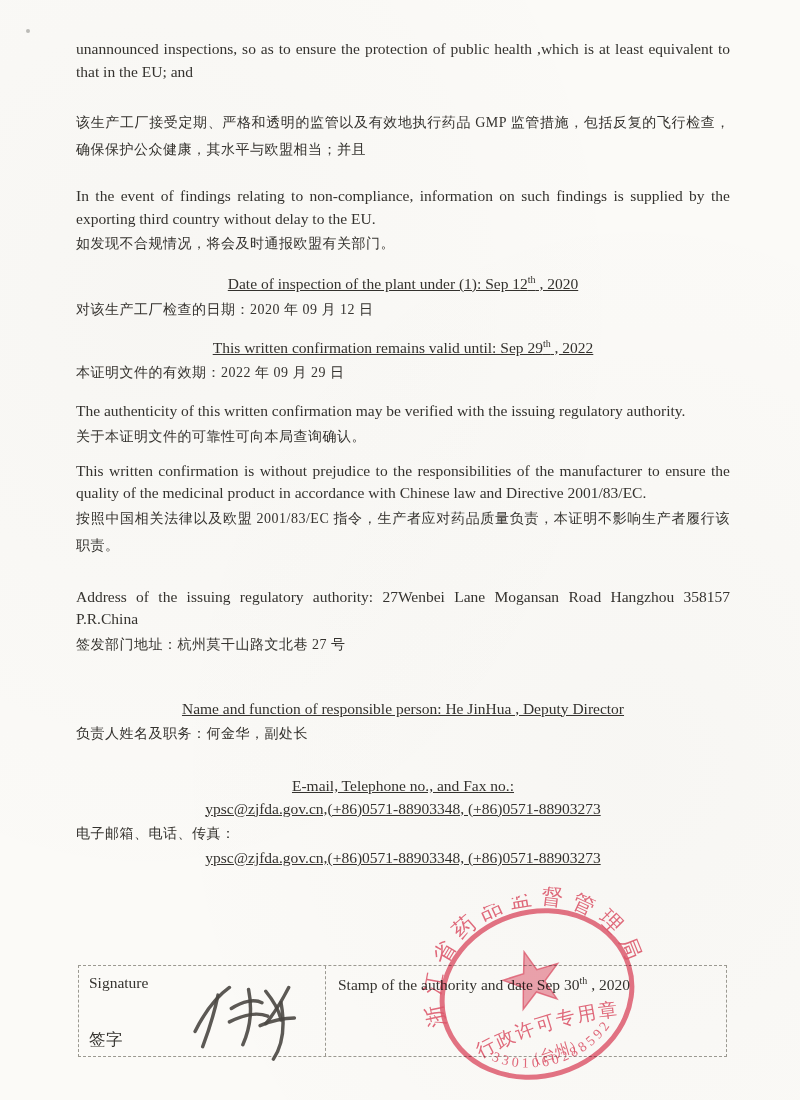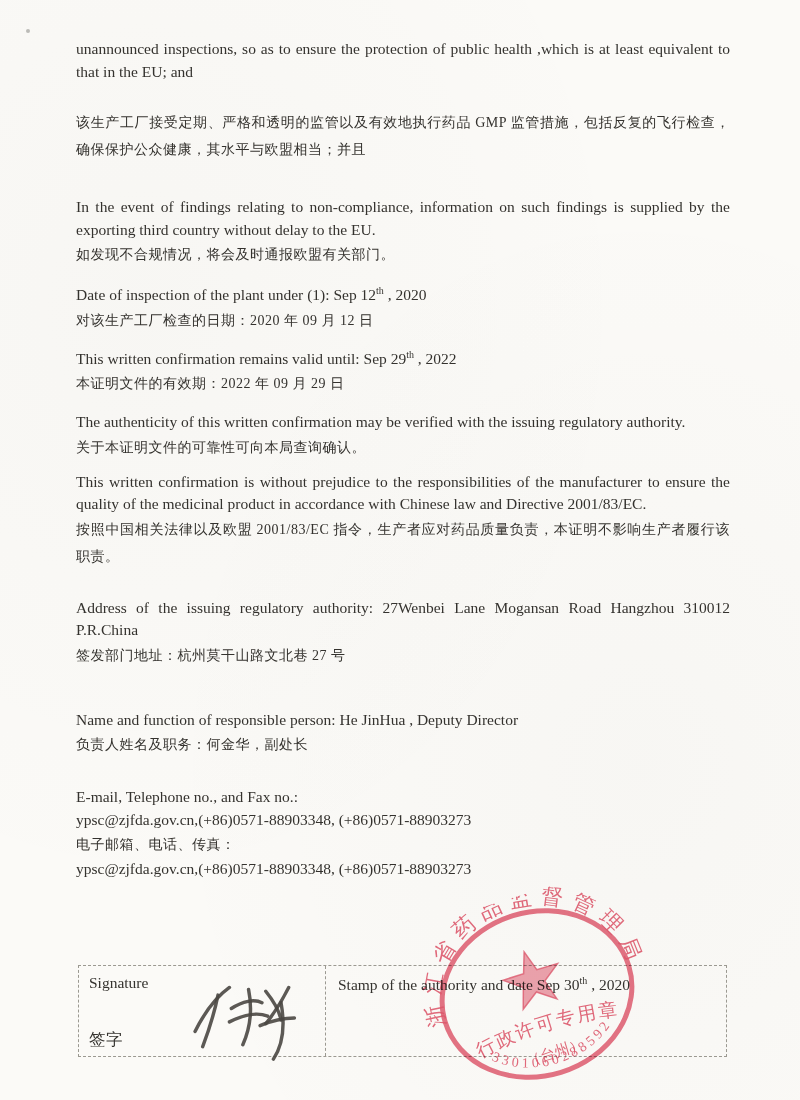--- a/index.html
+++ b/index.html
@@ -10,26 +10,26 @@
       radial-gradient(ellipse at 18% 28%, rgba(60,60,55,0.02), transparent 55%),
       radial-gradient(ellipse at 80% 70%, rgba(60,60,55,0.02), transparent 55%),
       #fbfaf7;
     font-family:"Liberation Serif","DejaVu Serif",serif;
     color:#34322e;
     overflow:hidden;
   }
   .content{position:absolute;left:76px;top:38px;width:654px;}
   p{margin:0;}
   .en{font-size:15.5px;line-height:22.5px;text-align:justify;}
-  .en.last{text-align:left;}
+  .en.last{text-align:center;text-decoration:underline;}
   .zh{font-size:14px;line-height:27px;text-align:justify;letter-spacing:0.5px;}
   .zh.nojust{text-align:left;}
   .sup{font-size:10px;vertical-align:super;line-height:0;}
   .b2{margin-top:26px;}
-  .b3{margin-top:33px;}
+  .b3{margin-top:22px;}
   .b4{margin-top:16px;}
   .b5{margin-top:14px;}
   .b6{margin-top:14px;}
   .b7{margin-top:10px;}
   .b8{margin-top:27px;}
   .b9{margin-top:40px;}
   .b10{margin-top:28px;}
   .speck{position:absolute;left:26px;top:29px;width:4px;height:4px;border-radius:50%;background:rgba(95,95,90,0.4);}
   
   .sig-table{
@@ -88,21 +88,21 @@
       <p class="en">The authenticity of this written confirmation may be verified with the issuing regulatory authority.</p>
       <p class="zh nojust">关于本证明文件的可靠性可向本局查询确认。</p>
     </div>
 
     <div class="b7">
       <p class="en">This written confirmation is without prejudice to the responsibilities of the manufacturer to ensure the quality of the medicinal product in accordance with Chinese law and Directive 2001/83/EC.</p>
       <p class="zh">按照中国相关法律以及欧盟 2001/83/EC 指令，生产者应对药品质量负责，本证明不影响生产者履行该职责。</p>
     </div>
 
     <div class="b8">
-      <p class="en">Address of the issuing regulatory authority: 27Wenbei Lane Mogansan Road Hangzhou 310012 P.R.China</p>
+      <p class="en">Address of the issuing regulatory authority: 27Wenbei Lane Mogansan Road Hangzhou 358157 P.R.China</p>
       <p class="zh nojust">签发部门地址：杭州莫干山路文北巷 27 号</p>
     </div>
 
     <div class="b9">
       <p class="en last">Name and function of responsible person: He JinHua , Deputy Director</p>
       <p class="zh nojust">负责人姓名及职务：何金华，副处长</p>
     </div>
 
     <div class="b10">
       <p class="en last">E-mail, Telephone no., and Fax no.:</p>

